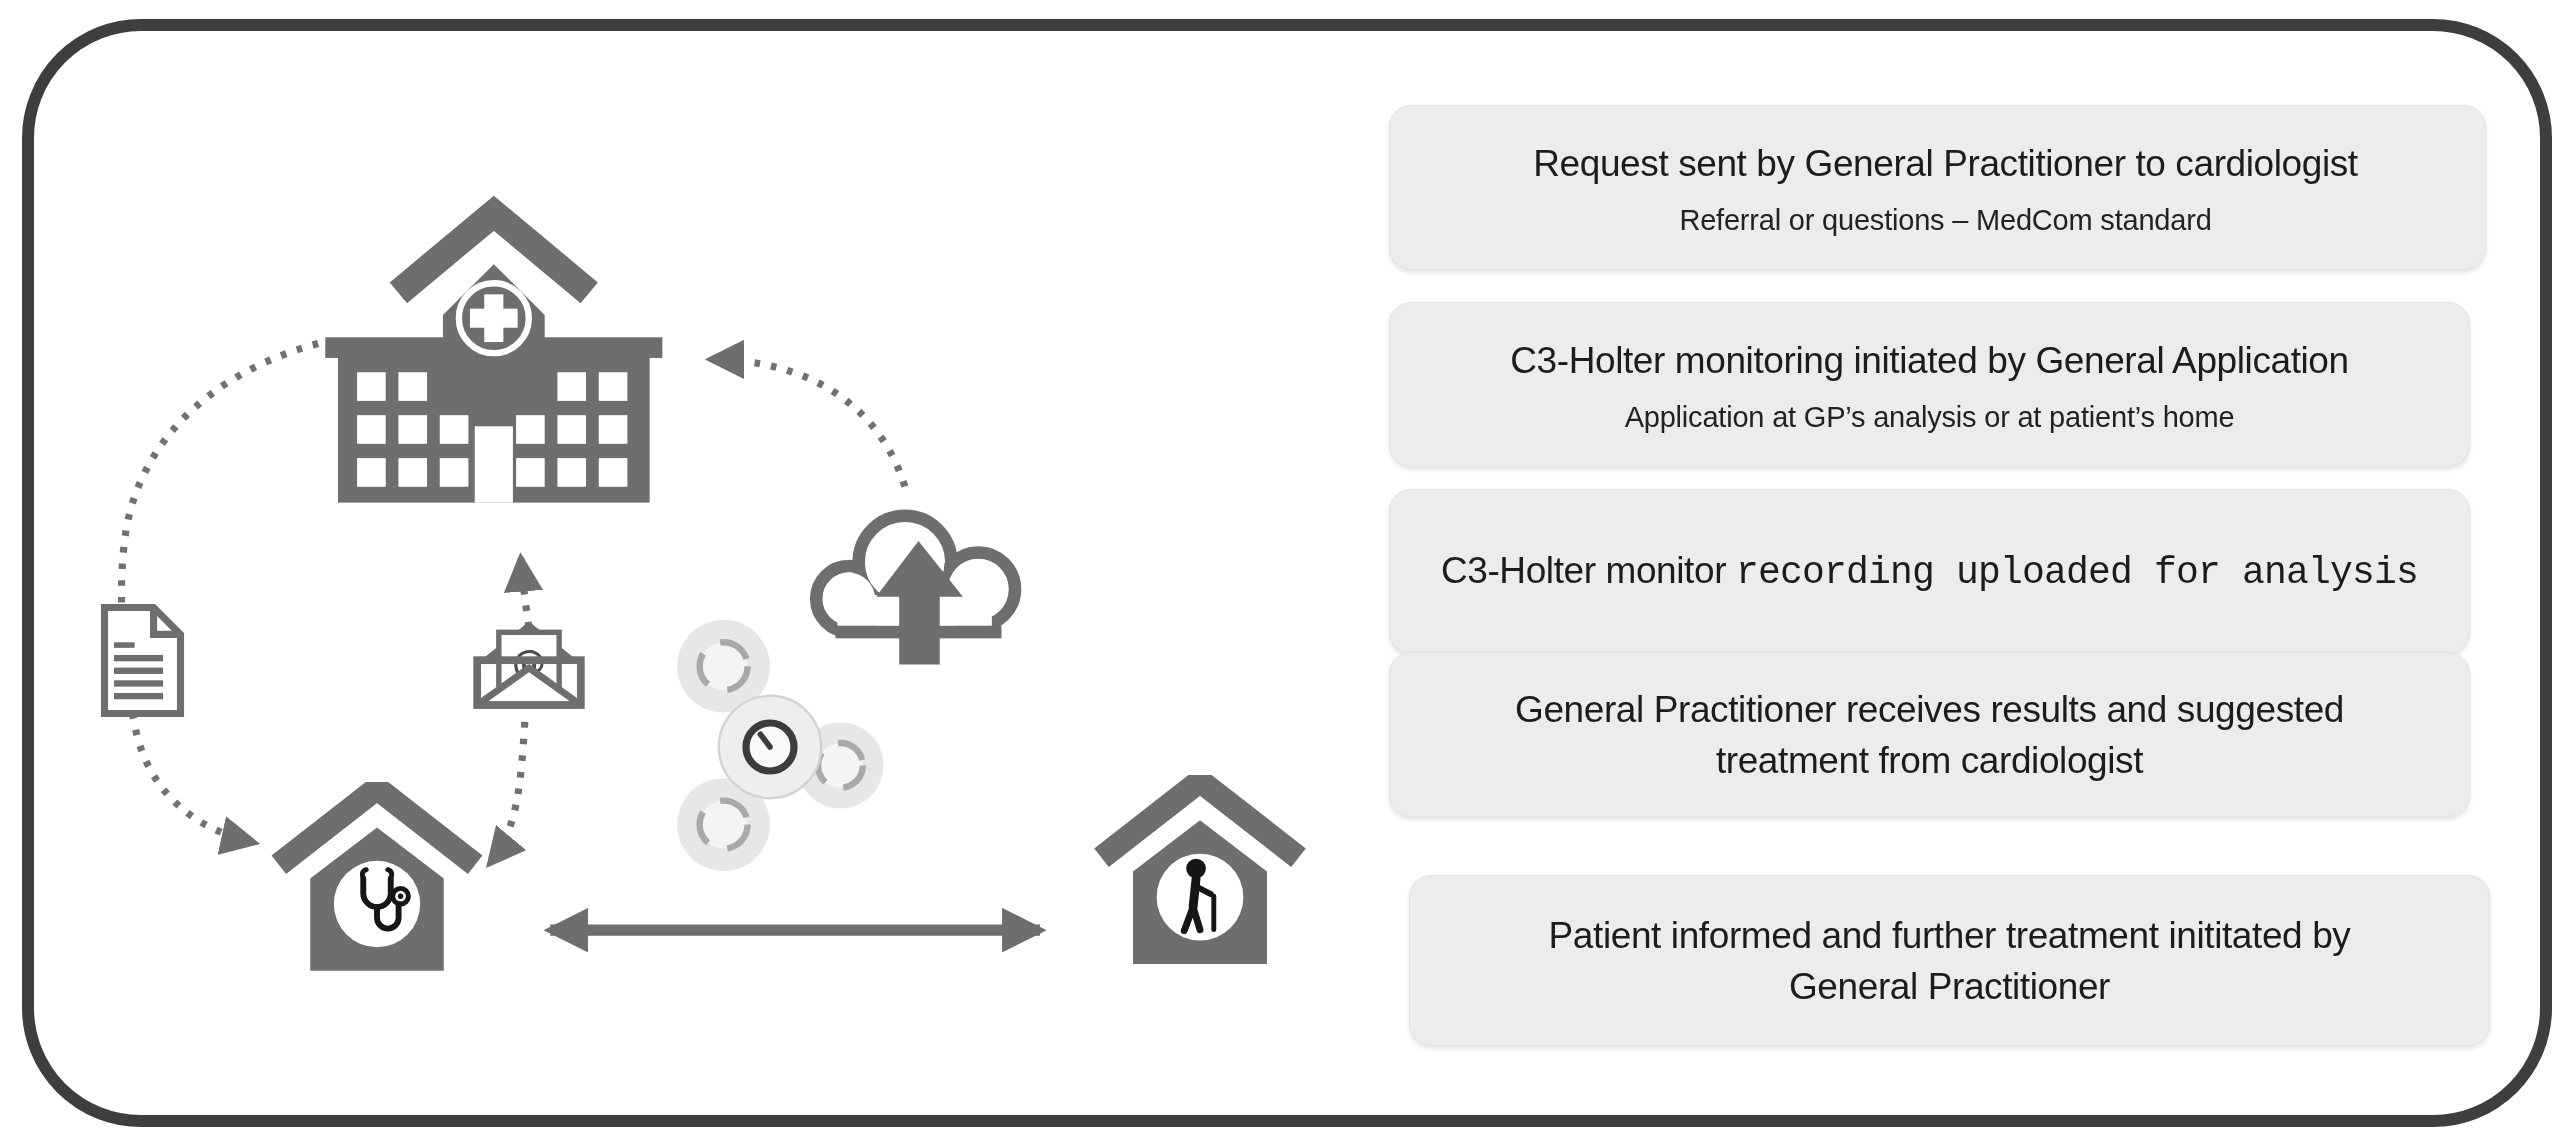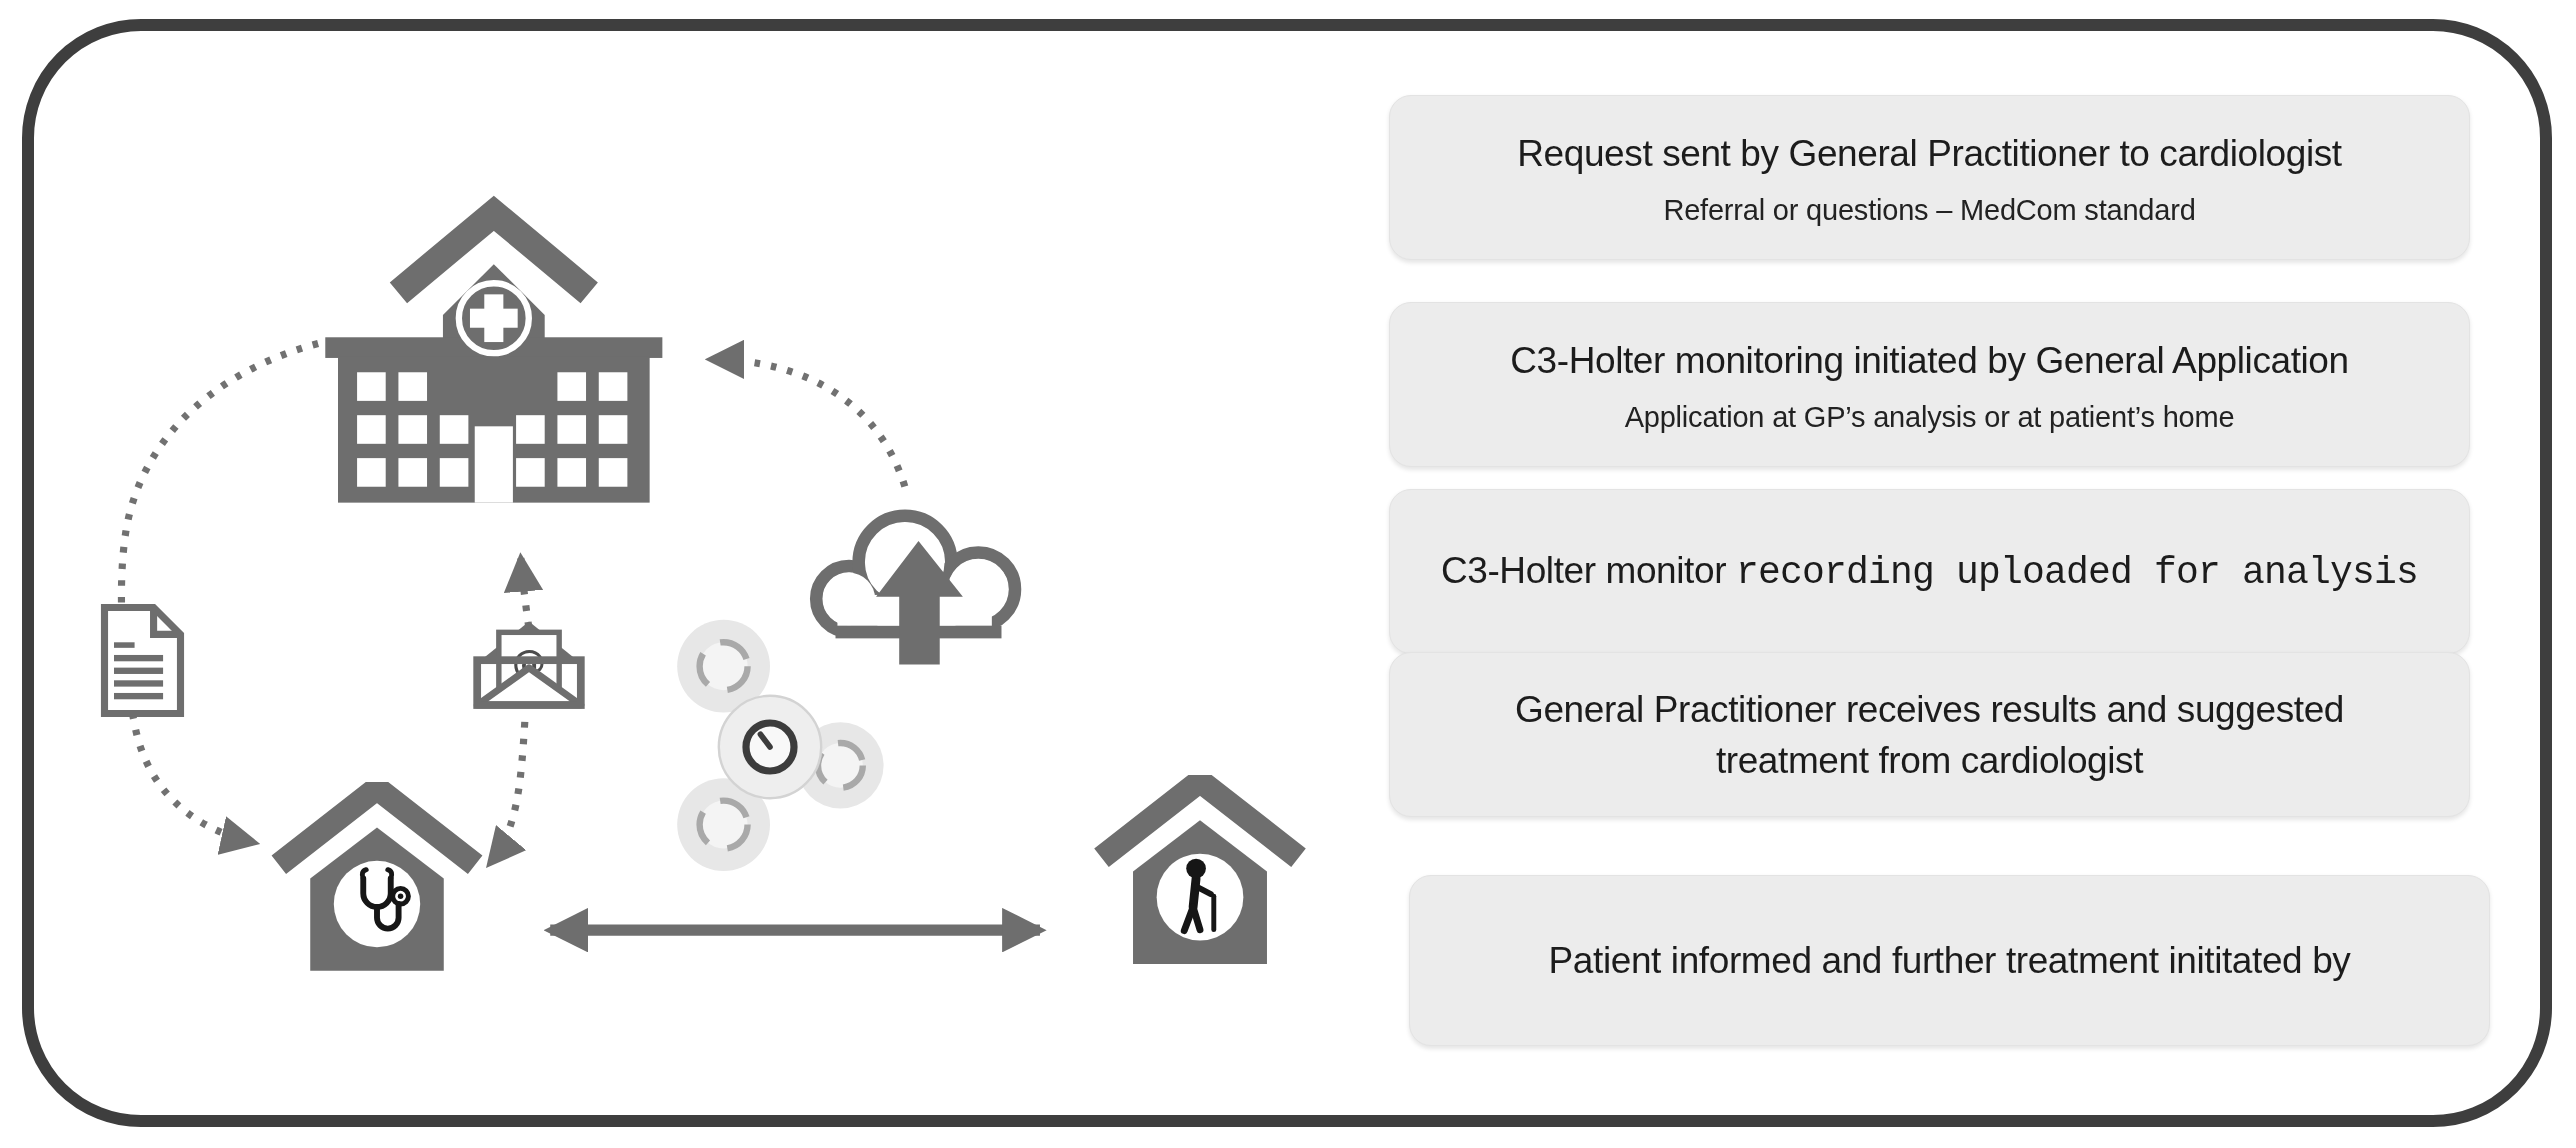--- a/index.html
+++ b/index.html
@@ -17,21 +17,21 @@
   #envelope{left:471px;top:607px;width:116px;height:111px;}
   #cloud{left:793px;top:483px;width:251px;height:193px;}
   #device{left:650px;top:615px;width:256px;height:264px;}
   #gp-house{left:269px;top:782px;width:216px;height:197px;}
   #patient-house{left:1088px;top:775px;width:224px;height:197px;}
   
   .step{position:absolute;left:1389px;width:1079px;height:163px;background:#ececec;
         border:1.6px solid #e3e3e3;border-radius:22px;z-index:2;
         display:flex;flex-direction:column;align-items:center;justify-content:center;
         gap:14.3px;box-shadow:0 2.4px 4px rgba(0,0,0,0.10);}
-  #step1{top:95px;}
+  #step1{top:105px;padding-left:16px;}
   #step2{top:302px;}
   #step3{top:489px;}
   #step4{top:652px;}
   #step5{top:875px;height:169px;margin-left:20px;}
   .step-title{font-size:37px;color:#1c1c1c;letter-spacing:-0.4px;text-align:center;line-height:51px;}
   .step-sub{font-size:29px;color:#222222;letter-spacing:-0.2px;text-align:left;}
   .alt-font{font-family:Liberation Mono, monospace;font-size:38px;letter-spacing:-0.8px;}
   .gray{fill:#6e6e6e;}
   .gray-stroke{stroke:#6e6e6e;fill:none;}
 </style>
@@ -202,17 +202,18 @@
   <div class="step" id="step4">
     <div class="step-title">
       <div>General Practitioner receives results and suggested</div>
       <div>treatment from cardiologist</div>
     </div>
   </div>
 
   <div class="step" id="step5">
     <div class="step-title">
       <div>Patient informed and further treatment inititated by</div>
+      <div>General Practitioner</div>
     </div>
   </div>
 
 </div>
 
 
 </body></html>

